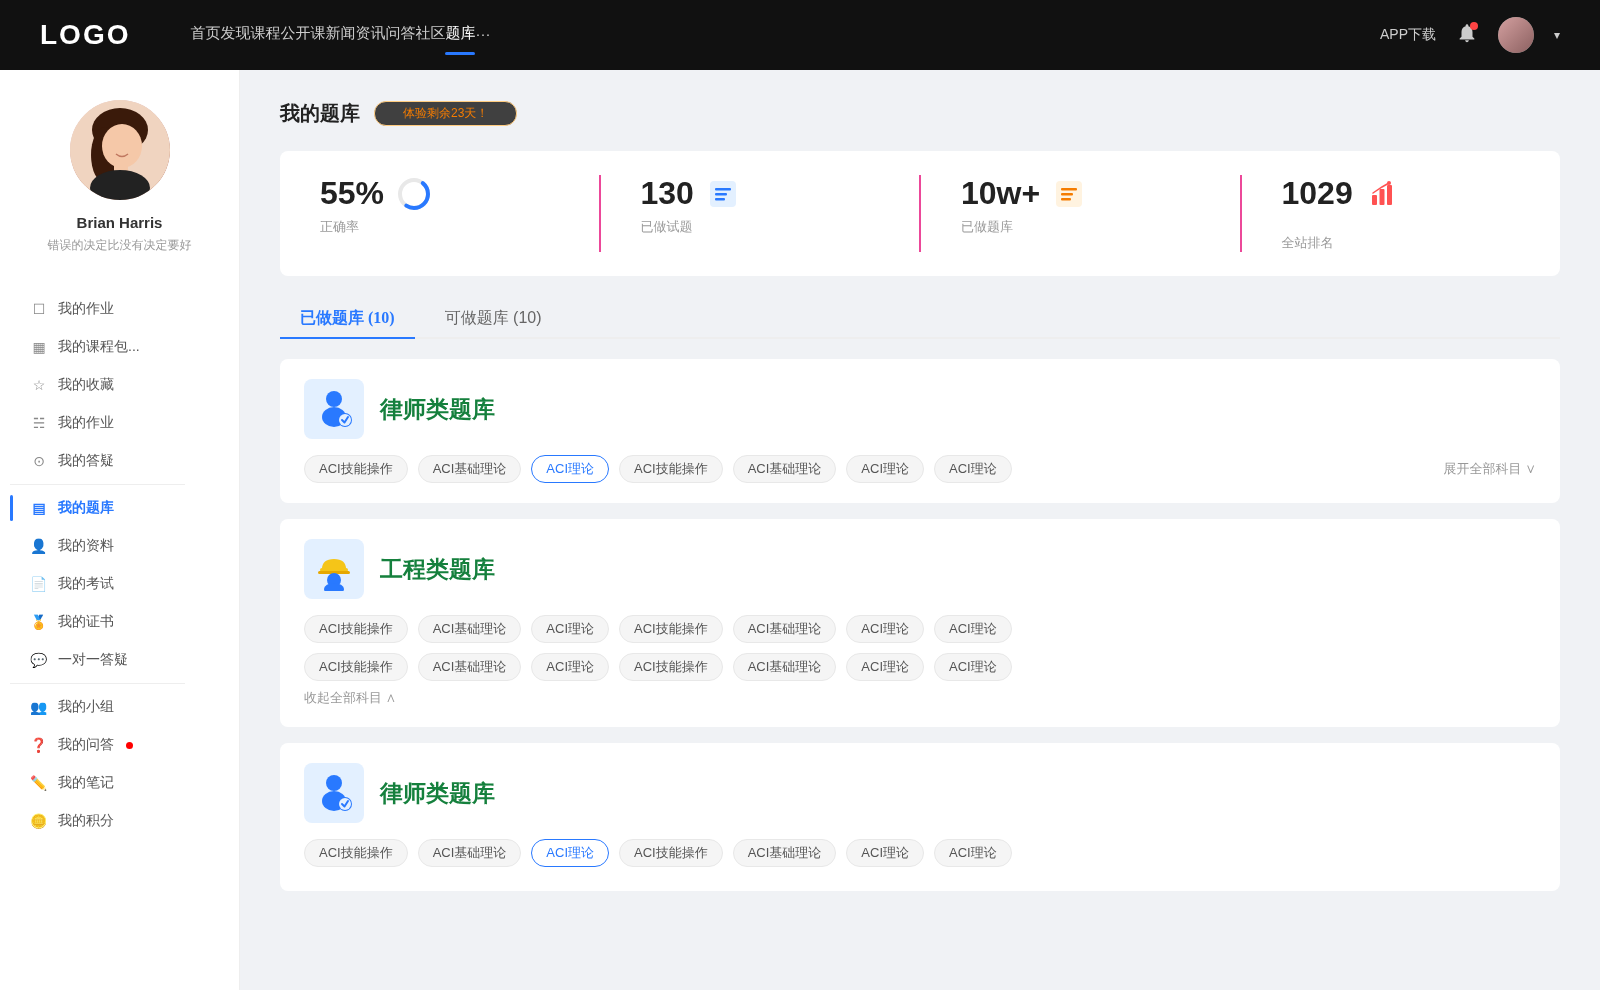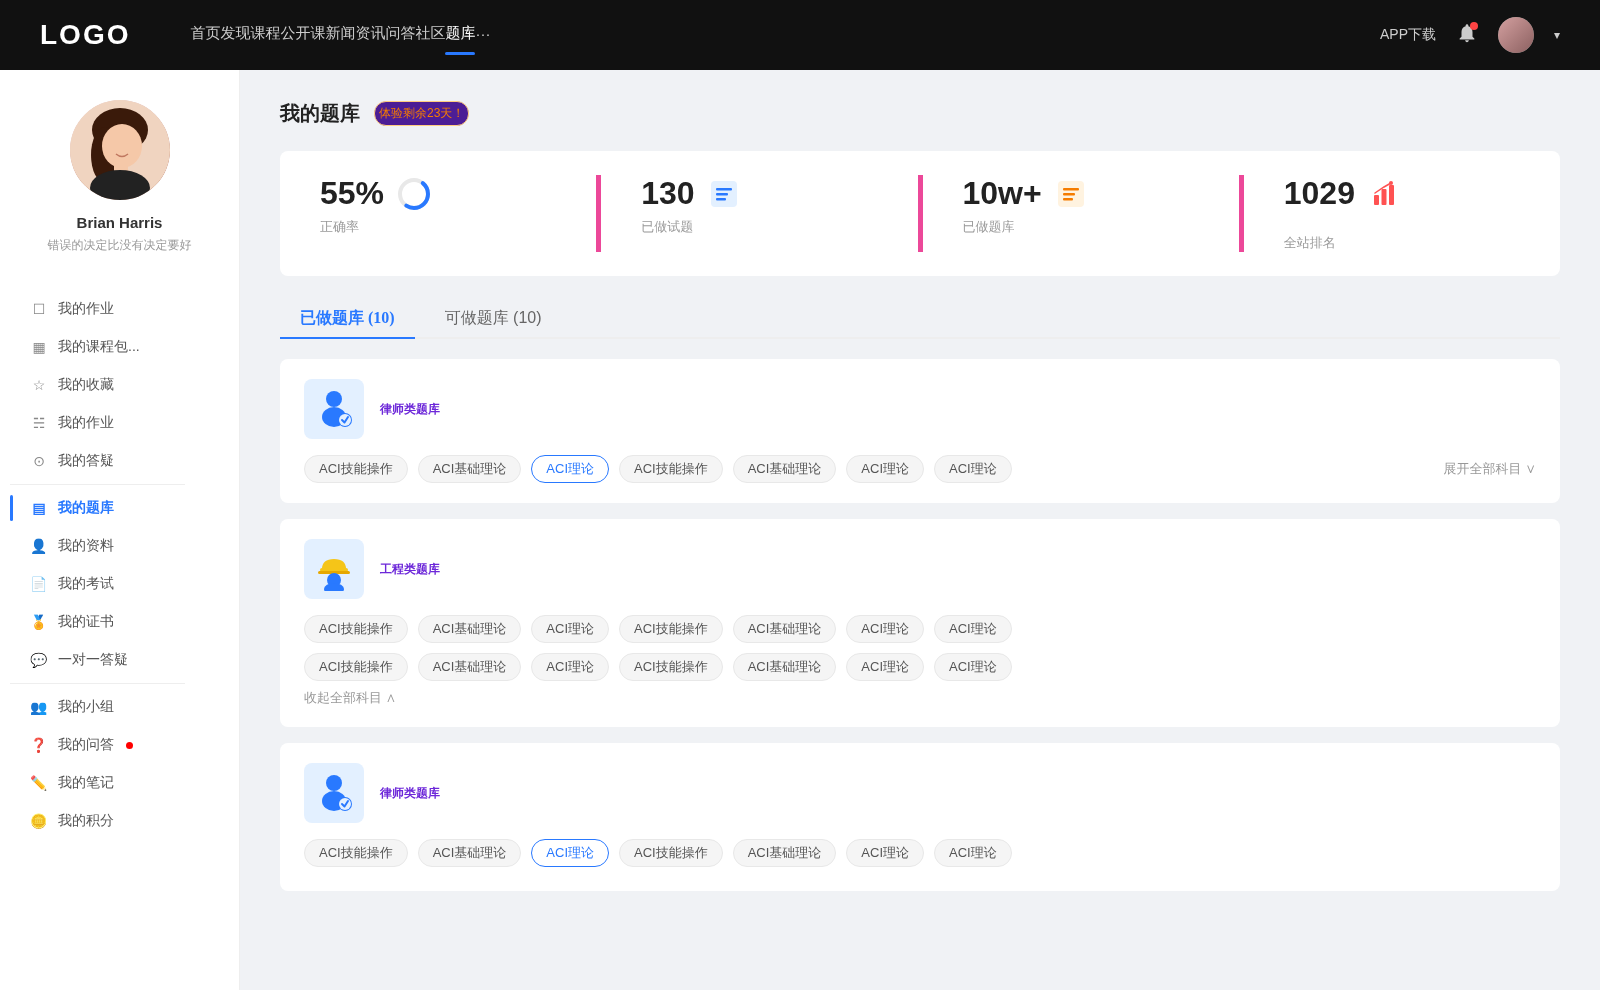--- a/index.html
+++ b/index.html
@@ -190,43 +190,43 @@
       align-items: center;
       gap: 14px;
       margin-bottom: 24px;
     }
     .page-title {
       font-size: 20px;
       font-weight: 600;
       color: #222;
     }
     .trial-badge {
-      background: #4c1d95;
+      background: #404040;
       color: #f57c00;
       font-size: 12px;
-      padding: 3px 4px;
+      padding: 3px 28px;
       border-radius: 12px;
       border: 1px solid #ffcc80;
     }
 
     
     .stats-row {
       display: flex;
       background: #fff;
       border-radius: 8px;
       padding: 24px 0;
       margin-bottom: 24px;
     }
     .stat-item {
       flex: 1;
       display: flex;
       flex-direction: column;
       align-items: flex-start;
       padding: 0 40px;
-      border-right: 5px solid #ec4899;
+      border-right: 2px solid #ec4899;
     }
     .stat-item:last-child { border-right: none; gap: 16px; }
     .stat-top {
       display: flex;
       align-items: center;
       gap: 12px;
       margin-bottom: 6px;
     }
     .stat-value {
       font-size: 32px;
@@ -280,23 +280,23 @@
       margin-bottom: 16px;
     }
     .qbank-icon-wrap {
       width: 60px; height: 60px;
       background: #e3f0ff;
       border-radius: 8px;
       display: flex; align-items: center; justify-content: center;
       flex-shrink: 0;
     }
     .qbank-title {
-      font-size: 12px;
+      font-size: 23px;
       font-weight: 600;
-      color: #6d28d9;
+      color: #15803d;
     }
     .tags-row {
       display: flex;
       flex-wrap: wrap;
       gap: 10px;
       align-items: center;
     }
     .tag {
       padding: 4px 14px;
       border-radius: 16px;

